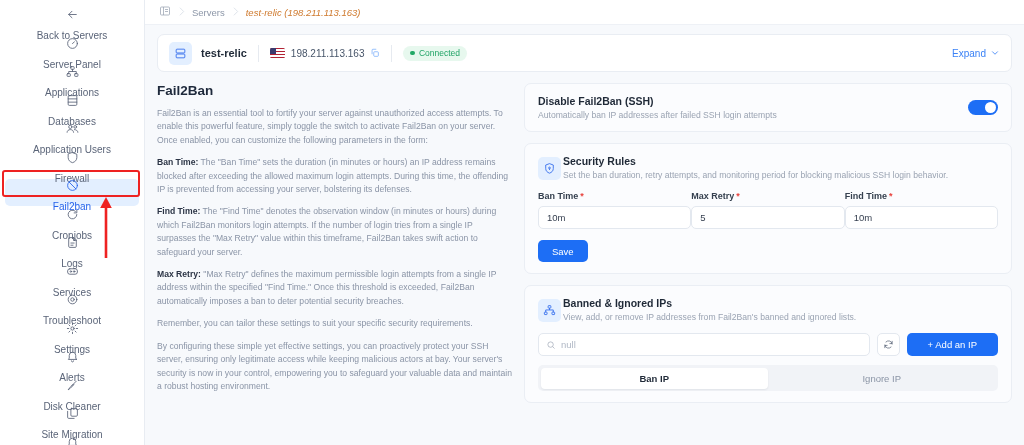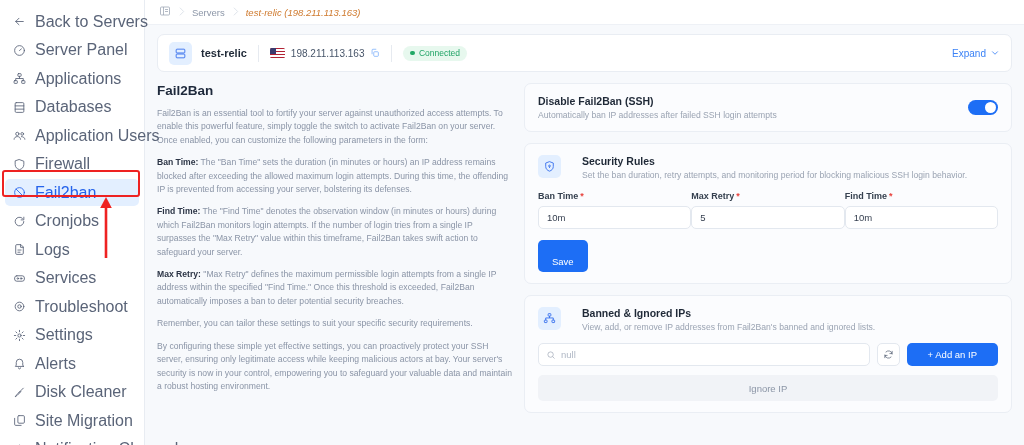--- a/index.html
+++ b/index.html
@@ -19,23 +19,24 @@
     padding-top: 8px;
     flex: 0 0 145px;
     position: relative;
   }
   .nav-item {
     display: flex; align-items: center; gap: 9px;
     height: 27px; margin: 0 5px;
     padding: 0 8px;
     border-radius: 5px;
     color: #5a6478;
-    font-size: 16px;
+    font-size: 10px;
     cursor: pointer;
     white-space: nowrap;
+    flex-direction: column;
   }
   .nav-item + .nav-item { margin-top: 1.5px; }
   .nav-item.active { background: #e3efff; color: #2563eb; }
   .nav-item .ico { width: 13px; height: 13px; flex: 0 0 13px; display: flex; align-items: center; justify-content: center; }
   .nav-item .ico svg { width: 13px; height: 13px; stroke: currentColor; fill: none; stroke-width: 1.6; stroke-linecap: round; stroke-linejoin: round; }
   .nav-item.active .ico svg { stroke: #2563eb; }
 
   
   .redbox {
     position: absolute; left: 2px; top: 170px;
@@ -107,38 +108,38 @@
   .panel-row { display: flex; align-items: flex-start; }
   .p-title { font-size: 10.5px; font-weight: bold; color: #1f2937; }
   .p-sub { font-size: 8.6px; color: #9aa3b2; margin-top: 3px; }
 
   .switch {
     width: 30px; height: 15px; border-radius: 8px; background: #1d6ef5;
     position: relative; margin-left: auto; flex: 0 0 30px; cursor: pointer; align-self: center;
   }
   .switch .knob { position: absolute; top: 1.8px; right: 1.8px; width: 11.4px; height: 11.4px; border-radius: 50%; background: #fff; }
 
-  .sec-head { display: flex; align-items: flex-start; gap: 21px; margin-bottom: 11px; }
+  .sec-head { display: flex; align-items: flex-end; gap: 2px; margin-bottom: 11px; }
   .sec-ico { width: 23px; height: 23px; border-radius: 5px; background: #e3efff; display: flex; align-items: center; justify-content: center; flex: 0 0 23px; }
   .sec-ico svg { width: 13px; height: 13px; stroke: #2563eb; fill: none; stroke-width: 1.5; stroke-linejoin: round; }
 
   .fields { display: flex; gap: 0; }
   .field { flex: 1; min-width: 0; }
   .f-label { font-size: 9px; color: #35404f; margin-bottom: 5px; font-weight: bold; }
   .f-label .req { color: #e8413c; margin-left: 2px; }
   .f-input {
     width: 100%; height: 23px; border: 1px solid #e3e8ef; border-radius: 5px;
     background: #fff; font-size: 9.5px; color: #374151; padding: 0 8px;
     font-family: "Liberation Sans", sans-serif;
   }
   .f-input::placeholder { color: #b4bcc8; }
 
   .save-btn {
     margin-top: 11px; background: #1d6ef5; color: #fff; border: 0;
-    border-radius: 5px; height: 22px; padding: 16px 14px; font-size: 9.5px;
+    border-radius: 5px; height: 22px; padding: 5px 14px; font-size: 9.5px;
     cursor: pointer; font-family: "Liberation Sans", sans-serif;
   }
 
   .search-row { display: flex; gap: 7px; align-items: center; margin-bottom: 9px; border-radius: 9px; }
   .search-wrap { flex: 1; position: relative; min-width: 0; }
   .search-wrap svg { position: absolute; left: 8px; top: 50%; transform: translateY(-50%); width: 10px; height: 10px; stroke: #9aa3b2; fill: none; stroke-width: 1.6; }
   .search-input {
     width: 100%; height: 23px; border: 1px solid #e3e8ef; border-radius: 5px;
     background: #fff; font-size: 9.5px; color: #374151; padding: 0 8px 0 22px;
     font-family: "Liberation Sans", sans-serif;
@@ -472,20 +473,21 @@
               </span>
               <span class="refresh-btn">
                   <svg viewBox="0 0 24 24">
                     <path d="M20 11a8 8 0 0 0-13.6-4.6M4 13a8 8 0 0 0 13.6 4.6"></path>
                     <path d="M20 5v5h-5M4 19v-5h5"></path>
                   </svg>
                 </span>
               <button class="add-btn">+  Add an IP</button>
             </div>
             <div class="tabs">
+              <div class="tab active">Ban IP</div>
               <div class="tab">Ignore IP</div>
             </div>
           </div>
 
         </div>
       </div>
     </div>
   </div>
 </div>
 

